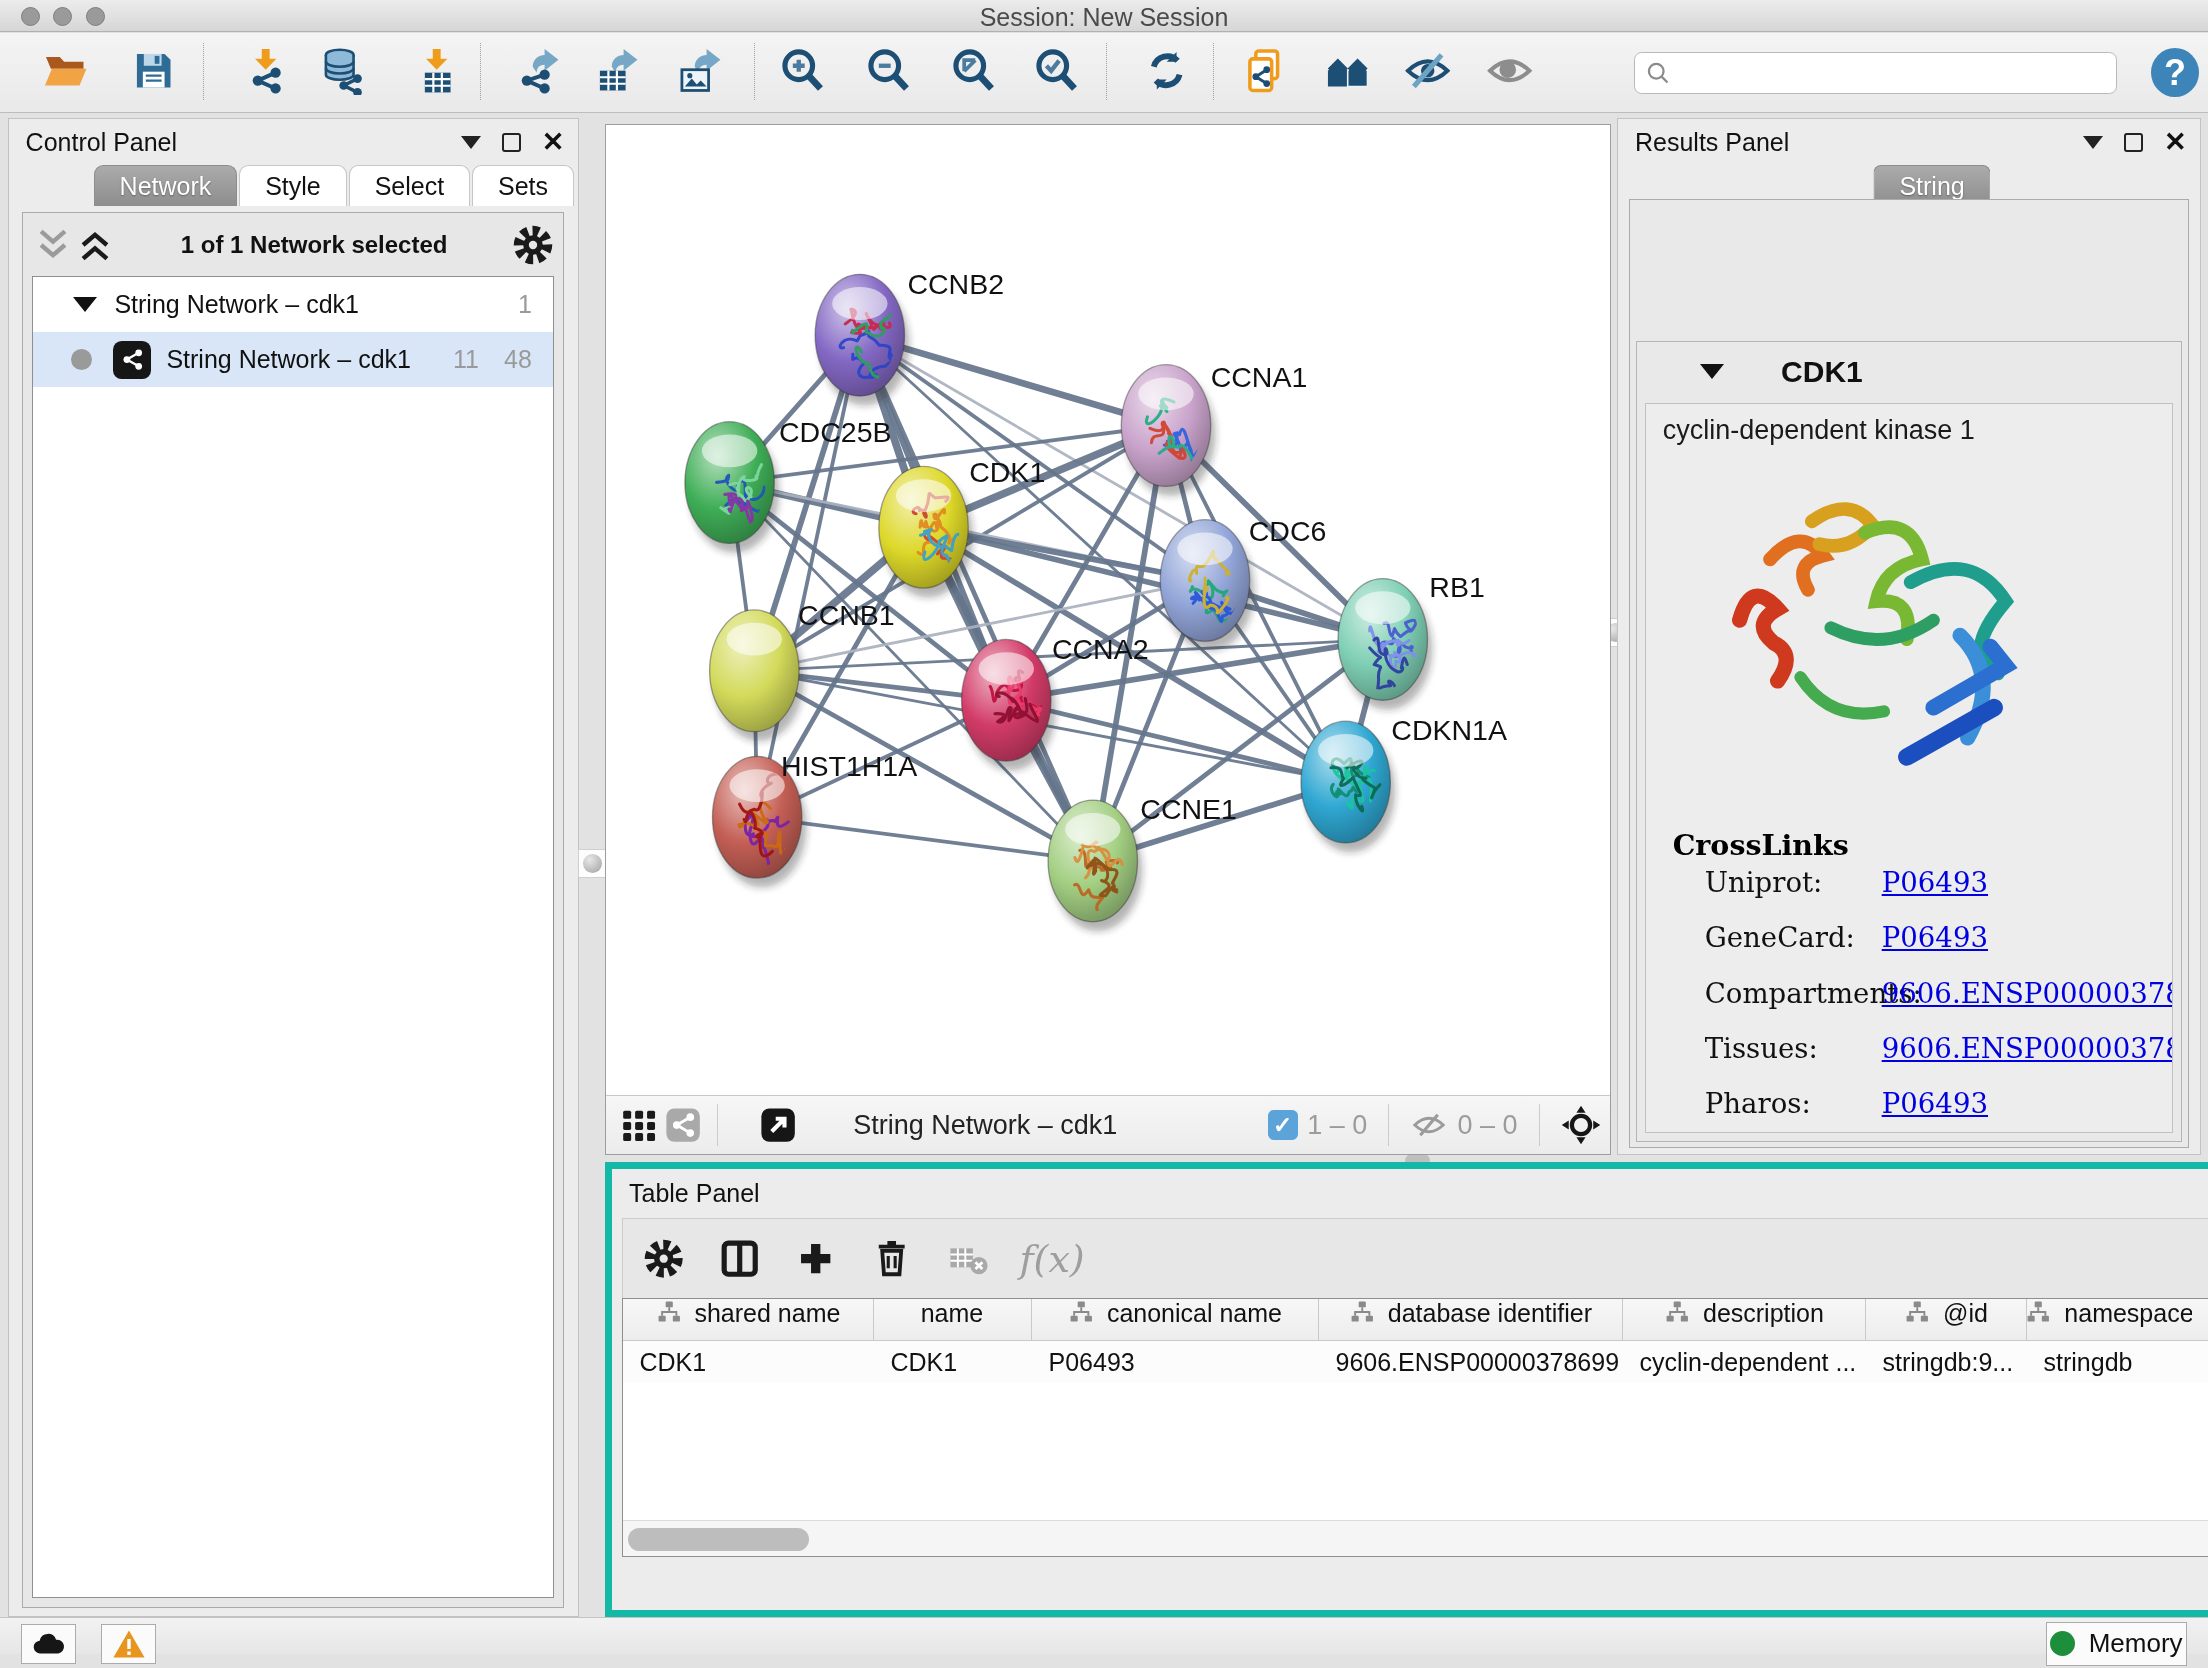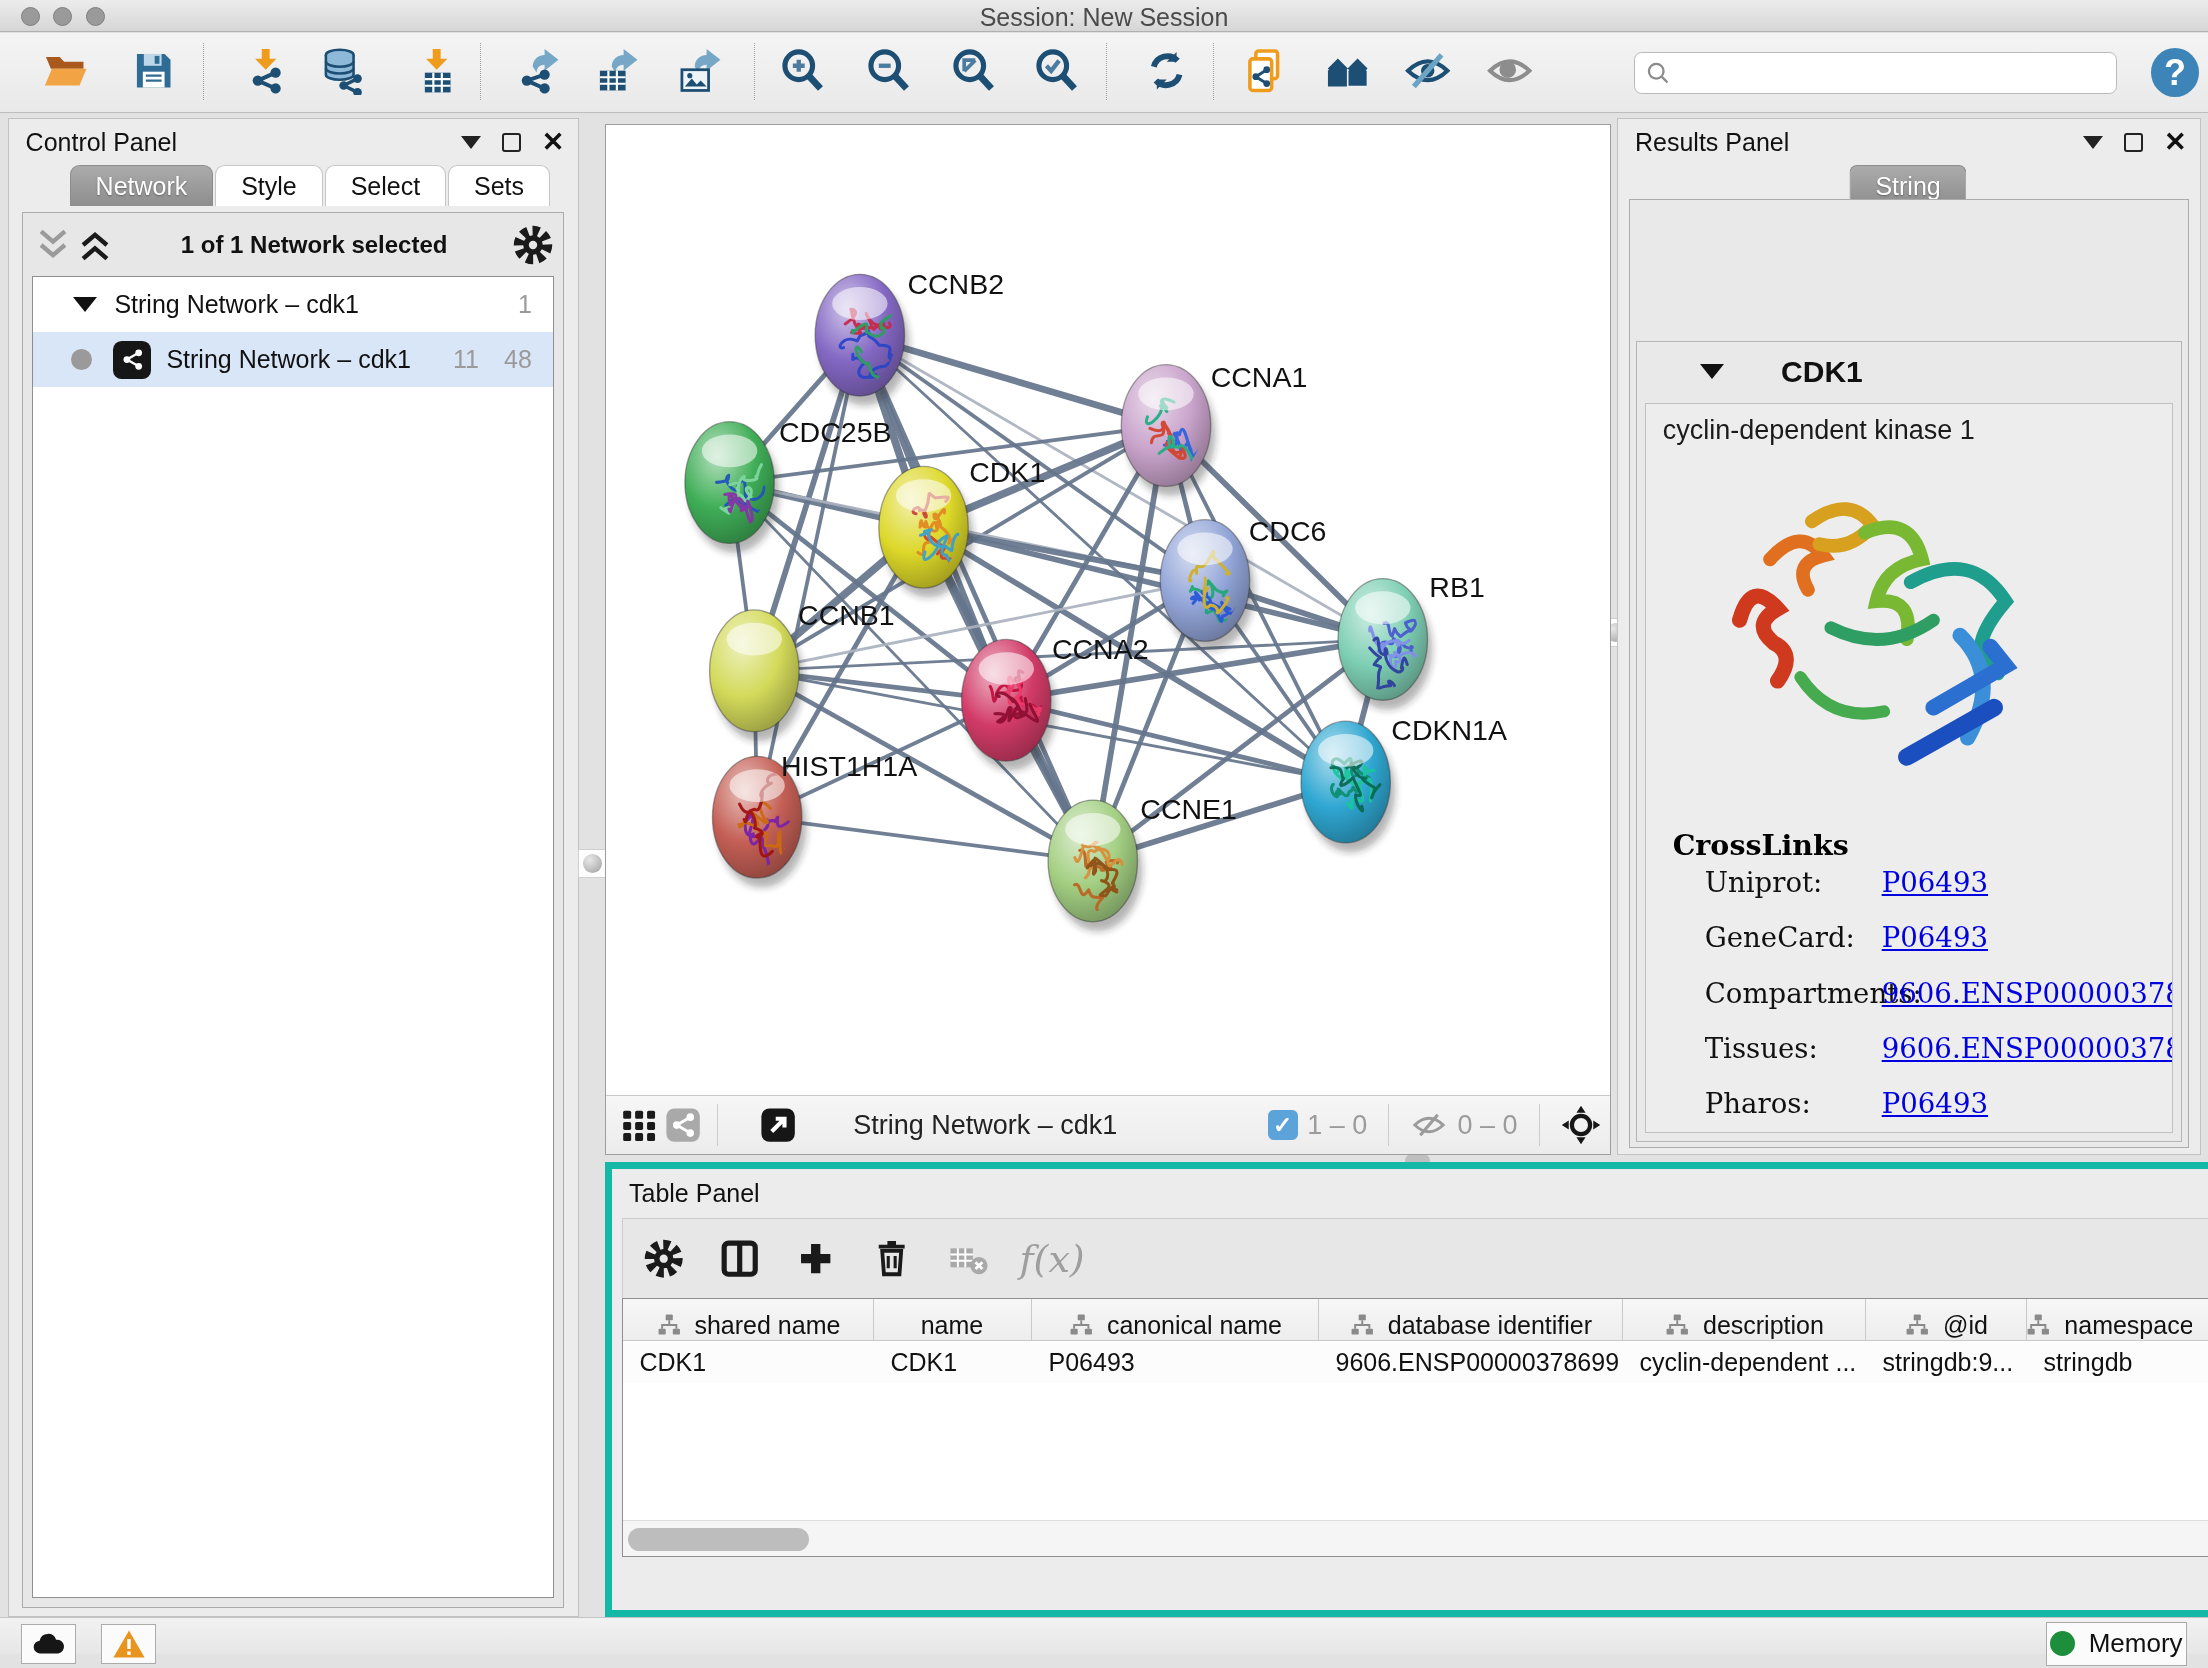--- a/index.html
+++ b/index.html
@@ -27,21 +27,21 @@
   #searchbox input { border:none; outline:none; flex:1; font-size:23px; font-family:"Liberation Sans",sans-serif; background:transparent; }
   #help-btn { position:absolute; left:2151px; top:15px; width:48px; height:49px; border-radius:50%;
     background:#3d85b8; color:#fff; font-size:36px; font-weight:bold; text-align:center; line-height:49px; border:none; cursor:pointer; }
 
   
   .panel-title { font-size:25px; color:#111; }
   .win-ctrls { display:flex; align-items:center; gap:21px; }
   .wc-tri { width:0; height:0; border-left:10.5px solid transparent; border-right:10.5px solid transparent; border-top:13.3px solid #222; }
   .wc-box { width:19px; height:19px; border:2.9px solid #222; border-radius:2.9px; }
   .wc-x { font-size:27px; font-weight:bold; color:#111; line-height:19px; }
-  .tabbar { display:flex; align-items:center; }
+  .tabbar { display:flex; align-items:center;margin-left:24px; }
   .tab { font-size:25px; padding:5.7px 25px; background:#fff; border:1px solid #c6c6c6; border-bottom:none;
     border-radius:9.5px 9.5px 0 0; margin-right:1.9px; color:#111; cursor:pointer; }
   .tab.sel { background:linear-gradient(#ababab,#8d8d8d); color:#fff; text-shadow:0 1px 1.9px rgba(0,0,0,.35); border-color:#8d8d8d; }
 
   
   #control-panel { position:absolute; left:7.6px; top:118px; width:571px; height:1499px;
     background:#ececec; border:1px solid #c2c2c2; }
   #cp-header { position:absolute; left:17px; right:13.3px; top:5.7px; height:36px; display:flex; justify-content:space-between; align-items:center; }
   #cp-tabs { position:absolute; left:61px; top:46px; }
   #cp-box { position:absolute; left:13.3px; right:13.3px; top:93px; bottom:7.6px; background:#e7e7e7; border:1px solid #ababab; }
@@ -98,21 +98,21 @@
   
   #table-panel { position:absolute; left:605px; top:1162px; width:1884px; height:455px; background:#ececec; border:7px solid #14b8a6; }
   #tp-header { position:absolute; left:17px; top:7.6px; height:34px; display:flex; align-items:center; }
   #tp-ctrls { position:absolute; right:13.3px; top:9.5px; }
   #tp-toolbar { position:absolute; left:9.5px; right:9.5px; top:49px; height:80px; background:#e7e7e7; border:1px solid #cccccc; border-bottom:none; display:flex; align-items:center; gap:27px; padding-left:17px; }
   .tpt-btn { width:49px; height:49px; border:none; background:none; padding:3.8px; cursor:pointer; }
   .tpt-btn svg { width:100%; height:100%; }
   #fx-label { font-size:38px; font-family:"DejaVu Serif",serif; font-style:italic; color:#9e9e9e; }
   #tp-table { position:absolute; left:9.5px; right:9.5px; top:129px; height:259px; background:#fff; border:1.9px solid #8f8f8f; overflow:hidden; }
   #tp-headrow { display:flex; height:42px; background:linear-gradient(#f7f7f7,#ededed); border-bottom:1px solid #c9c9c9; }
-  .th { display:flex; align-items:flex-end; justify-content:center; gap:11.4px; font-size:25px; color:#111; border-right:1px solid #c9c9c9; overflow:hidden; white-space:nowrap; cursor:pointer; }
+  .th { display:flex; align-items:flex-start; justify-content:center; gap:11.4px; font-size:25px; color:#111; border-right:1px solid #c9c9c9; overflow:hidden; white-space:nowrap; cursor:pointer; }
   .th svg { width:28.5px; height:28.5px; flex:none; }
   #tp-datarow { display:flex; height:42px; background:#fcfcfc; }
   .td { font-size:25px; color:#111; padding-left:17px; display:flex; align-items:center; overflow:hidden; white-space:nowrap; }
   .c0{width:251px} .c1{width:158px} .c2{width:287px} .c3{width:304px} .c4{width:243px} .c5{width:161px} .c6{width:165px; border-right:none}
   #tp-hscroll { position:absolute; left:0; right:0; bottom:0; height:36px; background:#f5f5f5; border-top:1px solid #dcdcdc; }
   #tp-thumb { position:absolute; left:5.7px; top:6.7px; width:181px; height:23px; border-radius:11.4px; background:#bdbdbd; cursor:pointer; }
   #tp-tabs { position:absolute; left:0; right:0; top:394px; display:flex; justify-content:center; }
 
   
   #statusbar { position:absolute; left:0; top:1617px; width:2208px; height:37px; background:linear-gradient(#f2f2f2,#e6e6e6); border-top:1px solid #c4c4c4; }

